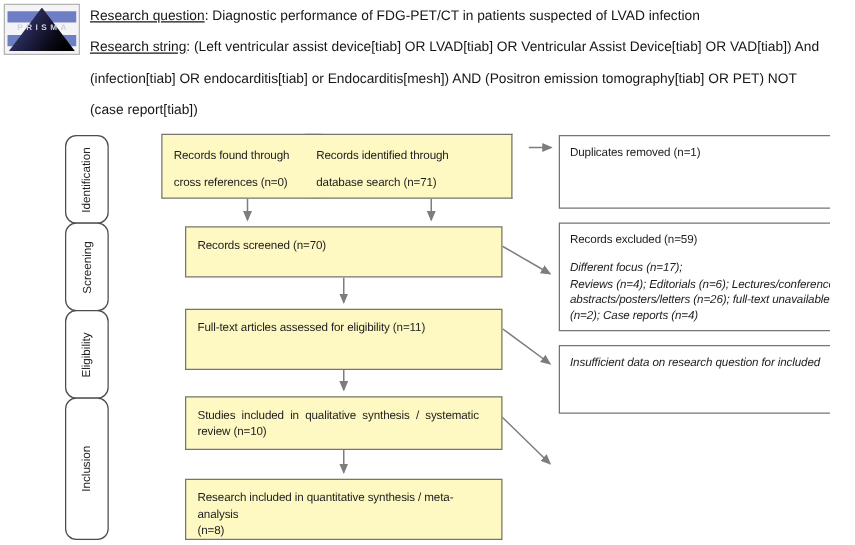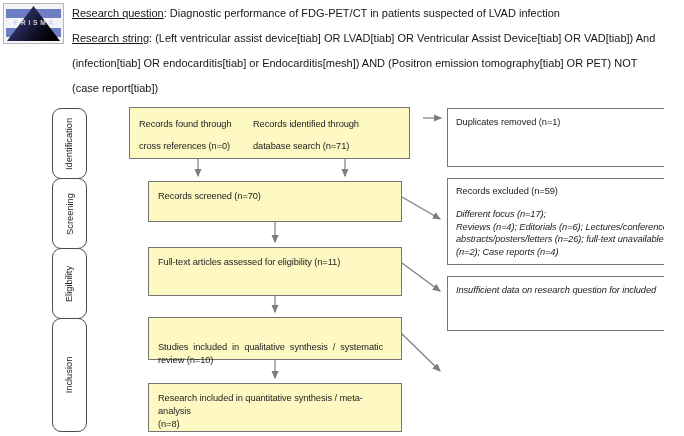--- a/index.html
+++ b/index.html
@@ -35,21 +35,21 @@
   .s4 { top:318px; height:112px; }
 
   
   .fbox { position:absolute; background:#fef9c3; border:1px solid #757575; box-sizing:border-box;
           font-size:9.3px; line-height:13px; letter-spacing:-0.1px; color:#1c1c1c;
           padding:8px 9px 0 9px; }
   .bA { left:129px; top:107px; width:128px; height:52px; line-height:22px; padding-top:5px; }
   .bB { left:244px; top:107px; width:166px; height:52px; line-height:22px; padding-top:5px; border-left:none; }
   .bC { left:148px; top:181px; width:254px; height:41px; }
   .bD { left:148px; top:247px; width:254px; height:49px; }
-  .bE { left:148px; top:317px; width:254px; height:43px; padding-top:23px; }
+  .bE { left:148px; top:317px; width:254px; height:43px; padding-top:8px; }
   .bF { left:148px; top:383px; width:254px; height:49px; }
   .bE .just { word-spacing:2.5px; }
   .stack div { display:block; }
 
   
   .rbox { position:absolute; left:447px; width:232px; background:#fff; border:1px solid #757575;
           box-sizing:border-box; font-size:9.3px; line-height:12.4px; letter-spacing:-0.1px;
           color:#1c1c1c; padding:7px 4px 0 8px; }
   .r1 { top:108px; height:59px; }
   .r2 { top:178px; height:87px; padding-top:6px; }

